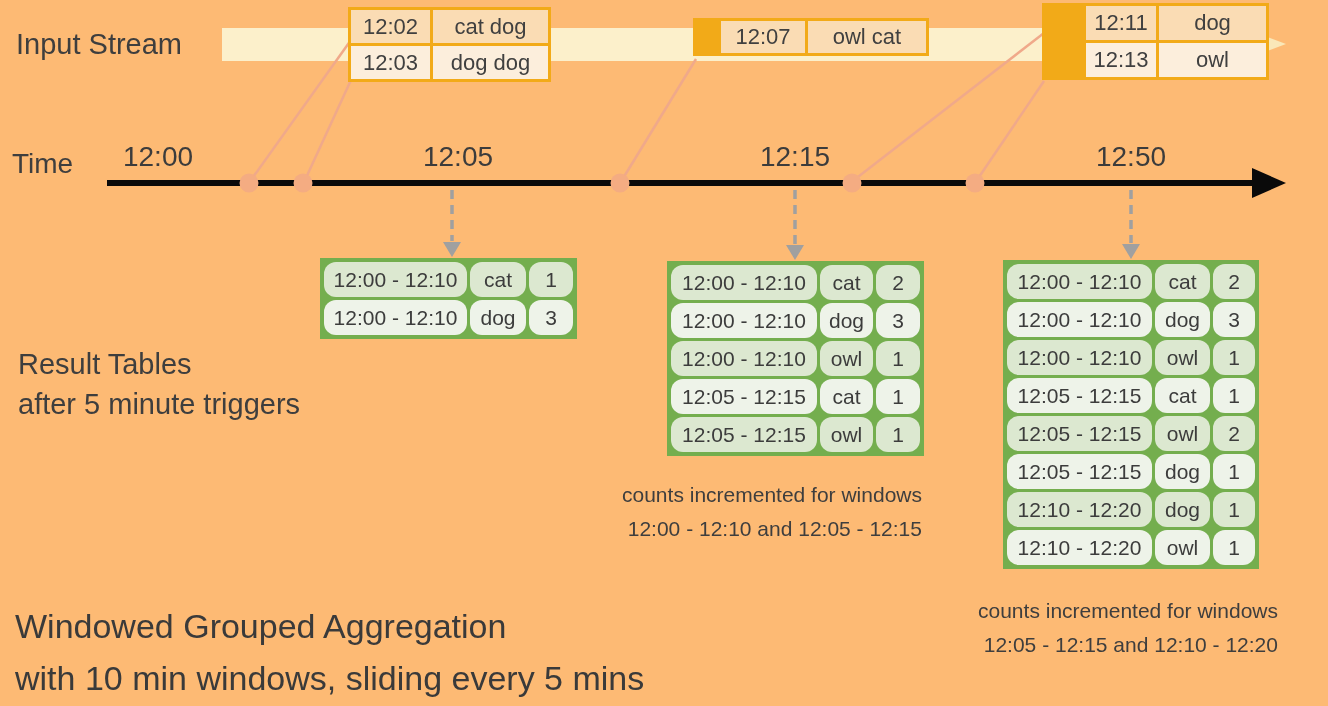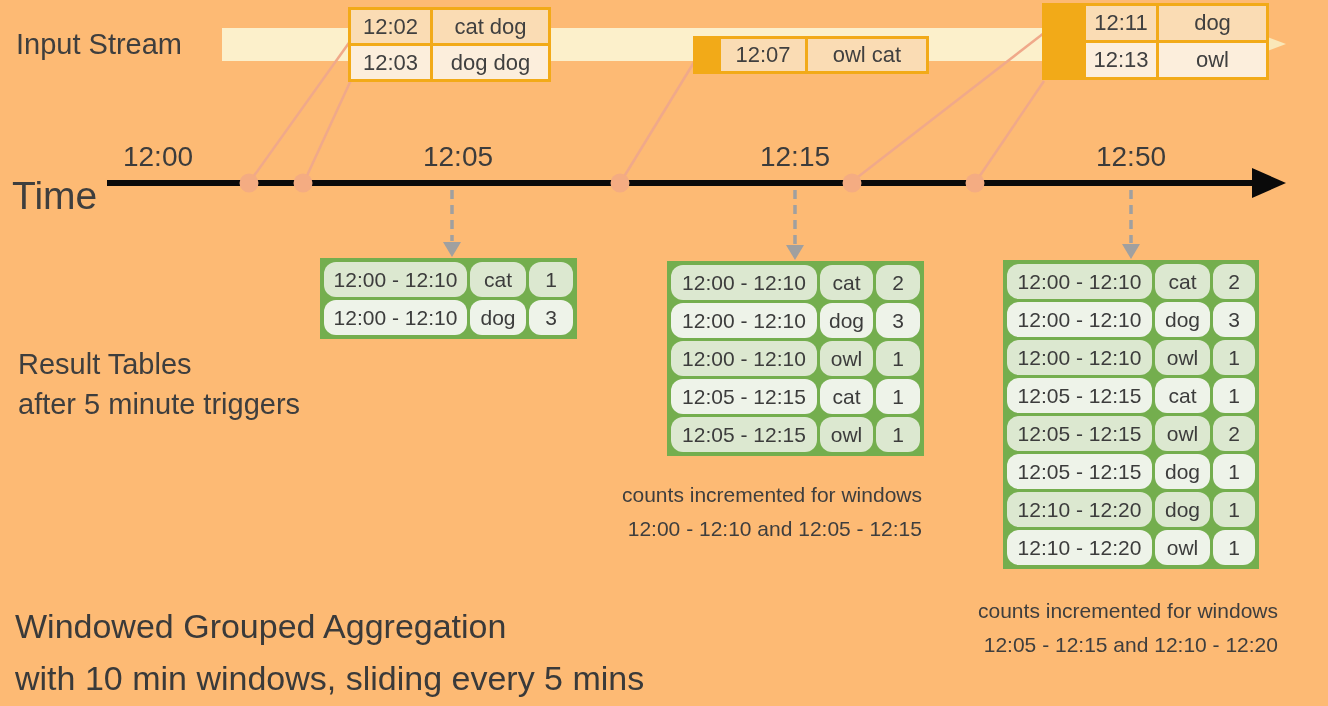--- a/index.html
+++ b/index.html
@@ -13,21 +13,21 @@
   
   .band { left:222px; top:28px; width:1006px; height:33px; background:#FCF0CB; }
   .band-head {
     left:1228px; top:22px; width:0; height:0;
     border-top:22px solid transparent; border-bottom:22px solid transparent;
     border-left:58px solid #FAE8B8;
   }
 
   
   .lbl-input   { left:16px;  top:28px;  font-size:29px; }
-  .lbl-time    { left:12px;  top:174px; font-size:39px; }
+  .lbl-time    { left:12px;  top:148px; font-size:28px; }
   .lbl-results { left:18px;  top:344px; font-size:29px; line-height:40px; }
   .lbl-title   { left:15px;  top:600px; font-size:34px; line-height:52px; font-weight:300; color:#3A3A3A; }
 
   
   .tl-line { left:107px; top:180px; width:1148px; height:6px; background:#0a0a0a; }
   .tl-head {
     left:1252px; top:168px; width:0; height:0;
     border-top:15px solid transparent; border-bottom:15px solid transparent;
     border-left:34px solid #0a0a0a;
   }
@@ -36,21 +36,21 @@
   
   .ebox { position:absolute; display:grid; gap:3px; padding:3px; background:#F2AA18; }
   .ebox .erow { display:contents; }
   .ebox .cell {
     display:flex; align-items:center; justify-content:center;
     font-size:22px; color:#404040; white-space:nowrap;
   }
   .ebox > div:nth-of-type(odd)  > .cell { background:#FADCB4; }
   .ebox > div:nth-of-type(even) > .cell { background:#FCEEDC; }
   .ebox1 { left:348px; top:7px;  grid-template-columns:79px 115px; grid-auto-rows:33px; }
-  .ebox2 { left:693px; top:36px; grid-template-columns:84px 118px; grid-auto-rows:32px;padding-left:28px; }
+  .ebox2 { left:693px; top:18px; grid-template-columns:84px 118px; grid-auto-rows:32px;padding-left:28px; }
   .ebox3 { left:1042px; top:3px; grid-template-columns:70px 107px; grid-auto-rows:34px;padding-left:44px; }
 
   
   .gtable { position:absolute; display:grid; gap:3px; padding:4px; background:#74AE4E; }
   .gtable .grow { display:contents; }
   .gtable .cell {
     display:flex; align-items:center; justify-content:center;
     font-size:21px; color:#3C3C3C; white-space:nowrap;border-radius:12px;
   }
   .gtable > div:nth-of-type(odd)  > .cell { background:#DCE8D0; }

